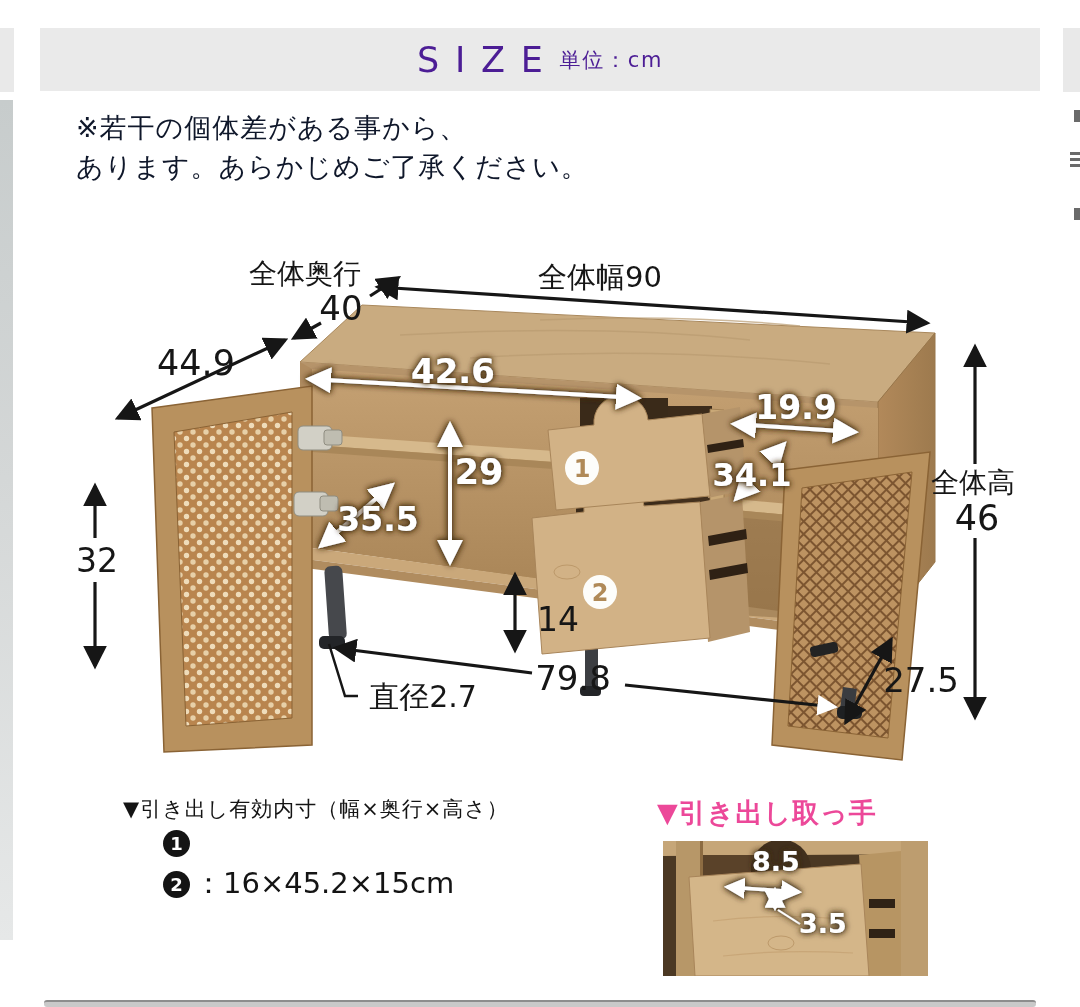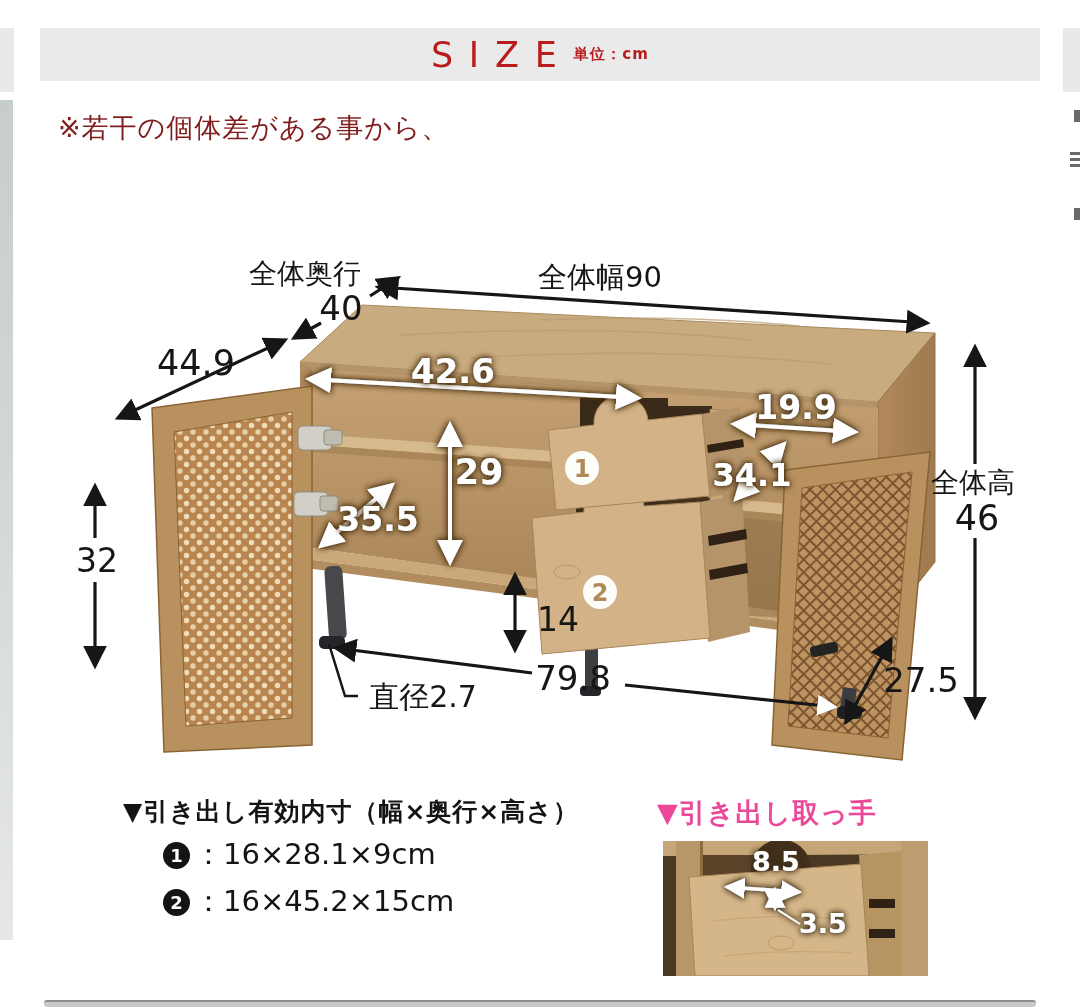--- a/index.html
+++ b/index.html
@@ -5,32 +5,32 @@
   html,body{margin:0;padding:0;background:#fff;}
   #stage{position:relative;width:1080px;height:1007px;background:#ffffff;overflow:hidden;
          font-family:"DejaVu Sans",sans-serif;}
   
   .edge-left-top{position:absolute;left:0;top:28px;width:14px;height:64px;background:#e9e9e9;}
   .edge-left-strip{position:absolute;left:0;top:100px;width:13px;height:840px;
       background:linear-gradient(180deg,#c7cccc 0%,#d4d7d7 45%,#e6e8e8 100%);}
   .edge-right-top{position:absolute;right:0;top:28px;width:17px;height:64px;background:#e9e9e9;}
   .frag{position:absolute;background:#6a6a6a;}
   
-  .header-bar{position:absolute;left:40px;top:28px;width:1000px;height:53px;background:#eaeaea;
-      display:flex;align-items:center;justify-content:center;color:#b91c1c;}
+  .header-bar{position:absolute;left:40px;top:28px;width:1000px;height:63px;background:#eaeaea;
+      display:flex;align-items:center;justify-content:center;color:#4c1d95;}
   .header-title{font-size:35px;letter-spacing:0.45em;font-weight:500;}
-  .header-unit{font-size:15px;margin-left:1px;letter-spacing:0.08em;font-weight:bold;}
-  
-  .disclaimer{position:absolute;left:58px;top:108px;color:#7f1d1d;font-size:27px;
+  .header-unit{font-size:21px;margin-left:1px;letter-spacing:0.08em;}
+  
+  .disclaimer{position:absolute;left:76px;top:108px;color:#0f172a;font-size:27px;
       line-height:39px;letter-spacing:1px;}
   
   #diagram{position:absolute;left:40px;top:240px;}
   
   .specs{position:absolute;left:123px;top:795px;color:#141414;}
-  .specs-heading{font-size:25px;font-weight:700;letter-spacing:1px;}
+  .specs-heading{font-size:21px;font-weight:400;letter-spacing:1px;}
   .spec-item{margin-top:7px;margin-left:40px;font-size:29px;font-weight:500;
       display:flex;align-items:center;}
   .num-badge{display:inline-flex;width:27px;height:27px;border-radius:50%;background:#141414;
       color:#fff;font-size:18px;font-weight:700;align-items:center;justify-content:center;
       margin-right:4px;flex:0 0 auto;}
   .handle-heading{position:absolute;left:657px;top:795px;color:#ec4899;font-size:27px;
       font-weight:600;letter-spacing:1px;}
   #handle-inset{position:absolute;left:663px;top:841px;}
   .bottom-bar{position:absolute;left:44px;top:1000px;width:992px;height:5px;background:#c9c9c9;
       border-top:2px solid #8d8d8d;border-radius:3px;}
@@ -50,20 +50,21 @@
   <div class="frag" style="left:1070px;top:164px;width:10px;height:3px;"></div>
   <div class="frag" style="left:1074px;top:208px;width:6px;height:12px;"></div>
 
   <div class="header-bar">
     <span class="header-title">SIZE</span>
     <span class="header-unit">単位：cm</span>
   </div>
 
   <div class="disclaimer">
     <div>※若干の個体差がある事から、</div>
+    <div>あります。あらかじめご了承ください。</div>
   </div>
 
   <svg id="diagram" width="1000" height="555" viewBox="0 0 1000 555">
     <defs>
       <marker id="mb" viewBox="0 0 10 10" refX="8.5" refY="5" markerWidth="7.5" markerHeight="7.5" orient="auto-start-reverse">
         <path d="M0,0 L10,5 L0,10 z" fill="#161616"></path>
       </marker>
       <marker id="mw" viewBox="0 0 10 10" refX="8.5" refY="5" markerWidth="6.5" markerHeight="6.5" orient="auto-start-reverse">
         <path d="M0,0 L10,5 L0,10 z" fill="#ffffff"></path>
       </marker>
@@ -219,21 +220,20 @@
       <text x="439" y="244" text-anchor="middle" font-size="35">29</text>
       <text x="338" y="291" text-anchor="middle" font-size="33">35.5</text>
       <text x="712" y="246" text-anchor="middle" font-size="32">34.1</text>
     </g>
   </svg>
 
   <div class="specs">
     <div class="specs-heading">▼引き出し有効内寸（幅×奥行×高さ）</div>
     <div class="spec-item">
       <span class="num-badge">1</span>
-      <span>：16×28.1×9cm</span>
     </div>
     <div class="spec-item">
       <span class="num-badge">2</span>
       <span>：16×45.2×15cm</span>
     </div>
   </div>
 
   <div class="handle-heading">▼引き出し取っ手</div>
 
   <svg id="handle-inset" width="265" height="135" viewBox="0 0 265 135">

